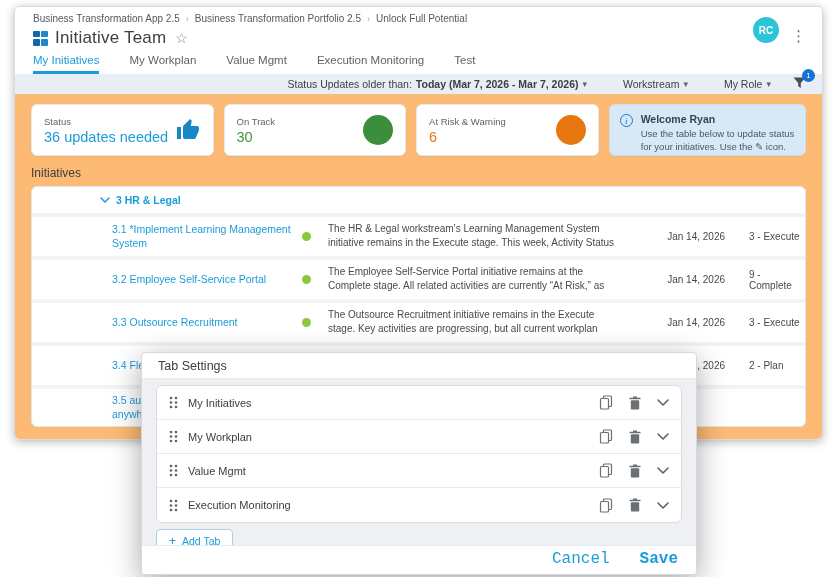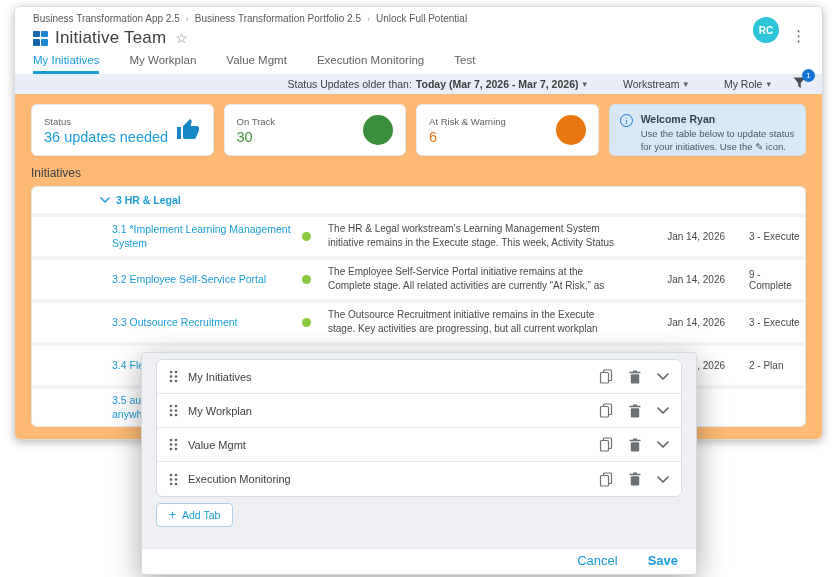--- a/index.html
+++ b/index.html
@@ -99,22 +99,22 @@
   .tab-item:last-child{ border-bottom:none; }
   .tab-item-label{ flex:1; font-size:11px; color:#3c4043; }
   .item-icons{ display:flex; align-items:center; gap:16px; }
   .item-icons span{ display:flex; cursor:pointer; }
   .add-tab{ display:inline-flex; align-items:center; gap:6px; margin-top:6px;
             border:1px solid #a9cfe9; background:#fff; color:#1a9cd8; border-radius:4px;
             padding:5px 12px; font-size:10.5px; cursor:pointer; }
   .plus{ font-size:12px; line-height:1; }
   .modal-footer{ background:#fff; border-top:1px solid #e7e9ec; padding:4px 18px 6px;
                  display:flex; justify-content:flex-end; align-items:center; gap:30px; }
-  .btn-text{ font-size:13px; color:#1a9cd8; cursor:pointer; background:none; border:none;
-             font-family:Liberation Sans, sans-serif; }
+  .btn-text{ font-size:16px; color:#1a9cd8; cursor:pointer; background:none; border:none;
+             font-family:Liberation Mono, monospace; }
   .btn-save{ font-weight:bold; }
 </style>
 </head>
 <body>
 
 <div class="app-window">
 
   <div class="app-header">
     <div class="breadcrumb">
       <span class="crumb">Business Transformation App 2.5</span>
@@ -269,20 +269,21 @@
         <div class="c-narr"></div>
 
       </div>
 
     </div>
 
   </div>
 </div>
 
 <div class="modal">
+  <div class="modal-header">Tab Settings</div>
 
   <div class="modal-body">
     <div class="tab-list">
 
       <div class="tab-item">
         <span style="display:flex;">
           <svg width="9" height="13" viewBox="0 0 9 13">
               <g fill="#5f6368">
                 <circle cx="2" cy="2" r="1.3"></circle>
                 <circle cx="7" cy="2" r="1.3"></circle>

